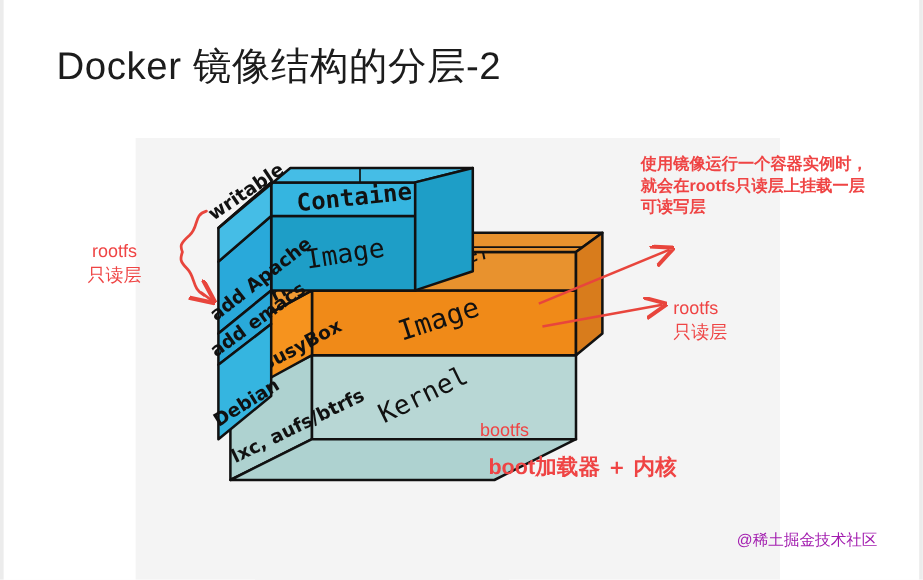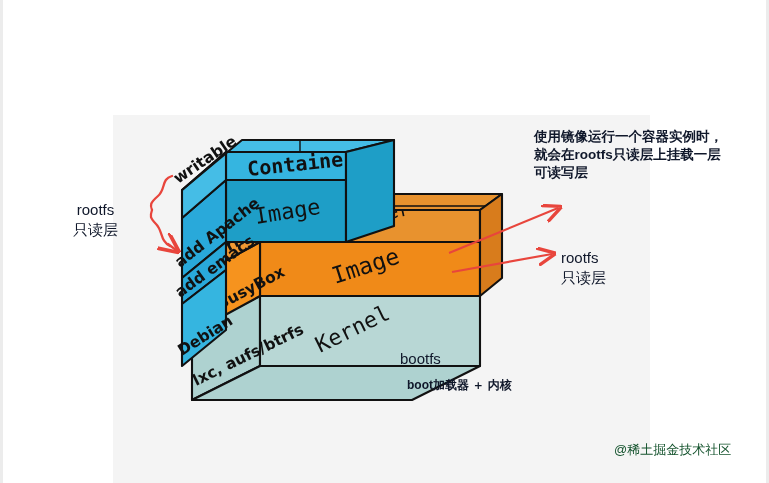--- a/index.html
+++ b/index.html
@@ -29,51 +29,52 @@
   }
 
   
   .fig{position:absolute;left:150px;top:118px;width:360px;height:280px;}
   .fig svg{display:block;overflow:visible;}
 
   .face{stroke:#111;stroke-width:2.1;stroke-linejoin:round;}
   .thin{stroke:#111;stroke-width:1.4;fill:none;}
 
   
-  .ann{position:absolute;color:#0f172a;line-height:1.32;white-space:pre;}
+  .ann{position:absolute;color:#ef4444;line-height:1.32;white-space:pre;}
 
   .a-rootfs-l  {left:73px; top:200px; font-size:15px; text-align:center;}
   .a-multi-l   {left:26px; top:250px; font-size:15px; font-weight:bold;}
   .a-topright  {left:534px;top:128px; font-size:13.5px;font-weight:bold;}
   .a-rootfs-r  {left:561px;top:248px; font-size:15px;}
   .a-bootfs    {left:400px;top:349px; font-size:15px;}
-  .a-bootline  {left:407px;top:378px; font-size:12px;font-weight:bold;}
+  .a-bootline  {left:407px;top:378px; font-size:18px;font-weight:bold;}
   .a-share     {left:394px;top:405px; font-size:15px;font-weight:bold;}
 
   .overlay{position:absolute;left:0;top:0;width:769px;height:483px;pointer-events:none;}
 
   .wm{
     position:absolute;left:614px;top:441px;
-    font-size:13px;color:#14532d;white-space:nowrap;
+    font-size:13px;color:#a21caf;white-space:nowrap;
   }
 
   .lbl{fill:#111;font-family:"DejaVu Sans",sans-serif;}
   .lbl-side{font-size:15.5px;font-weight:bold;}
   .lbl-face{font-family:"DejaVu Sans Mono","Liberation Mono",monospace;}
 </style>
 </head>
 <body>
 
 <div id="root">
 
   <div class="rail l"></div>
   <div class="rail r"></div>
 
   <div class="panel"></div>
 
+  <div class="title">Docker 镜像结构的分层-2</div>
 
   <div class="fig">
     <svg width="380" height="290" viewBox="0 0 380 290">
 
       <polygon class="face" fill="#c2dedc" points="42,212 110,178 330,178 262,212"></polygon>
 
       <polygon class="face" fill="#aed2d0" points="42,212 110,178 110,248 42,282"></polygon>
 
       <polygon class="face" fill="#b8d7d5" points="110,248 330,248 330,178 110,178"></polygon>
 

